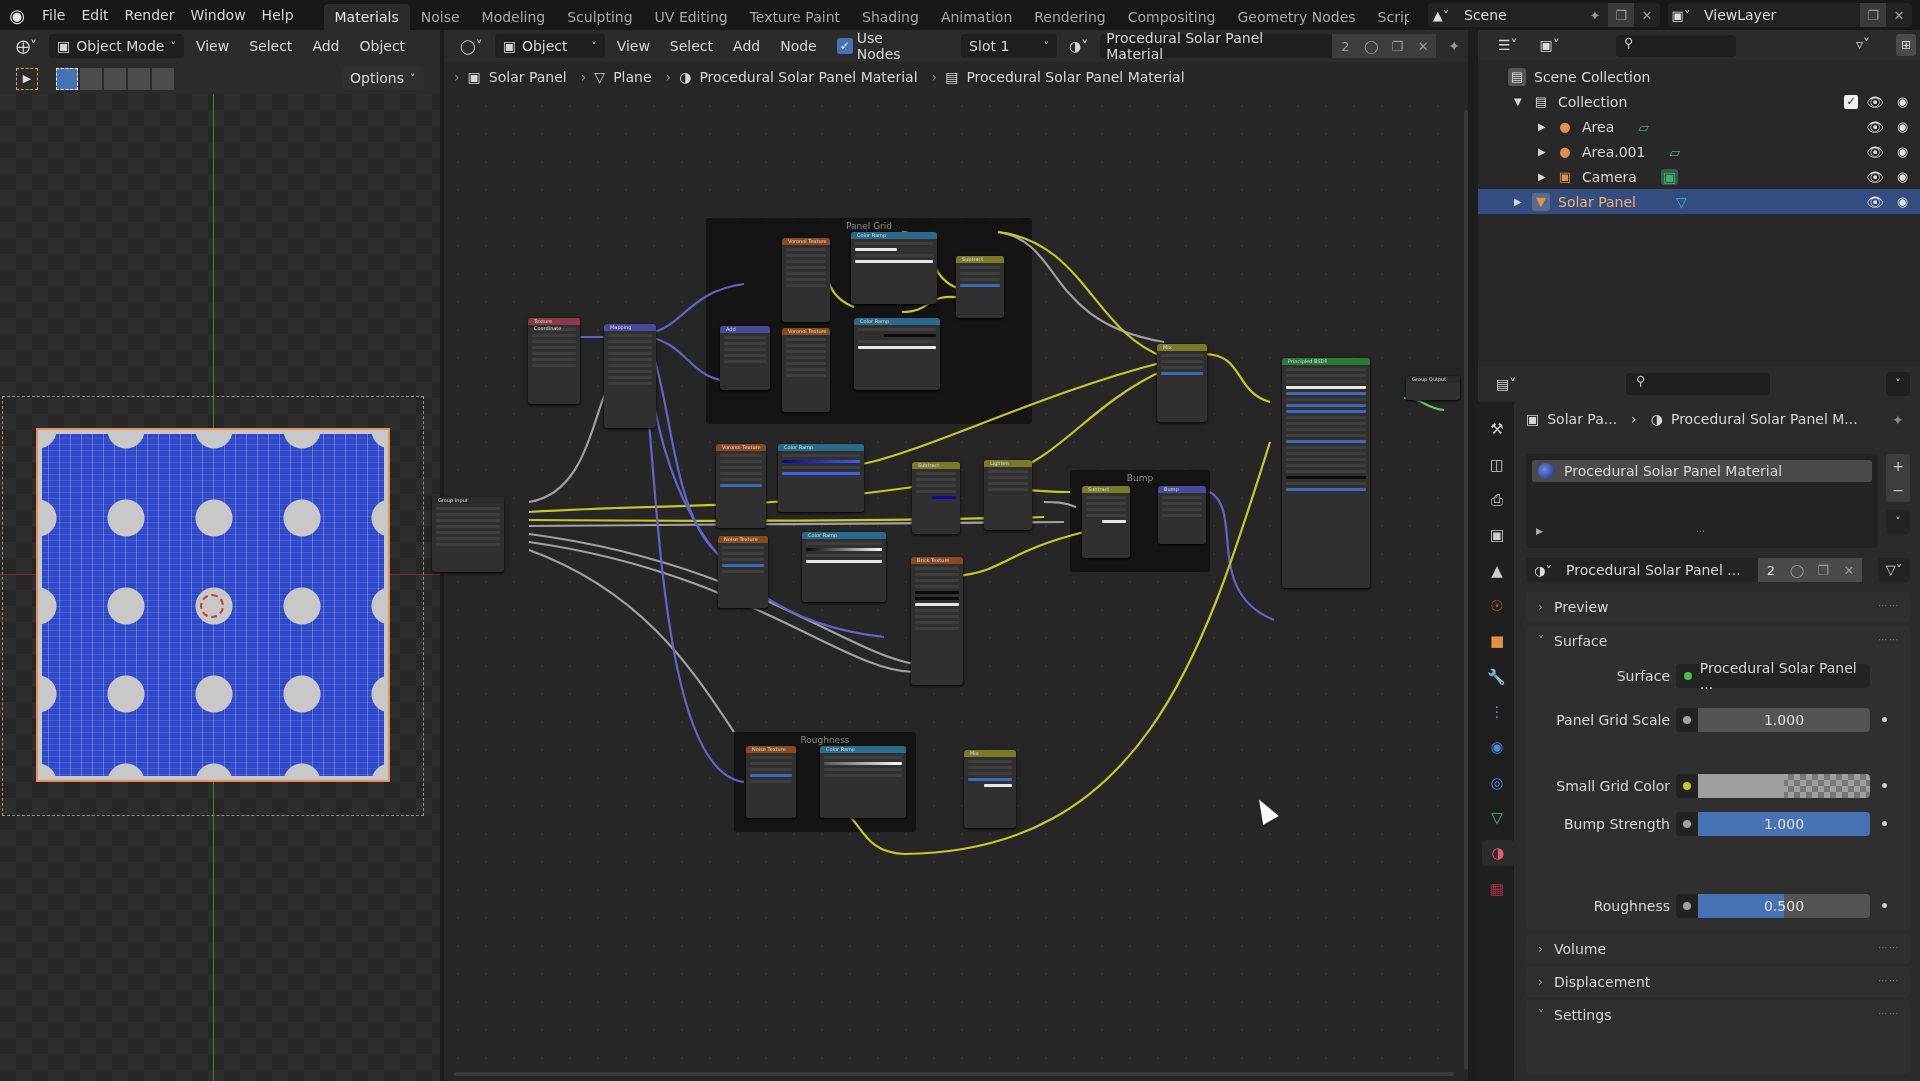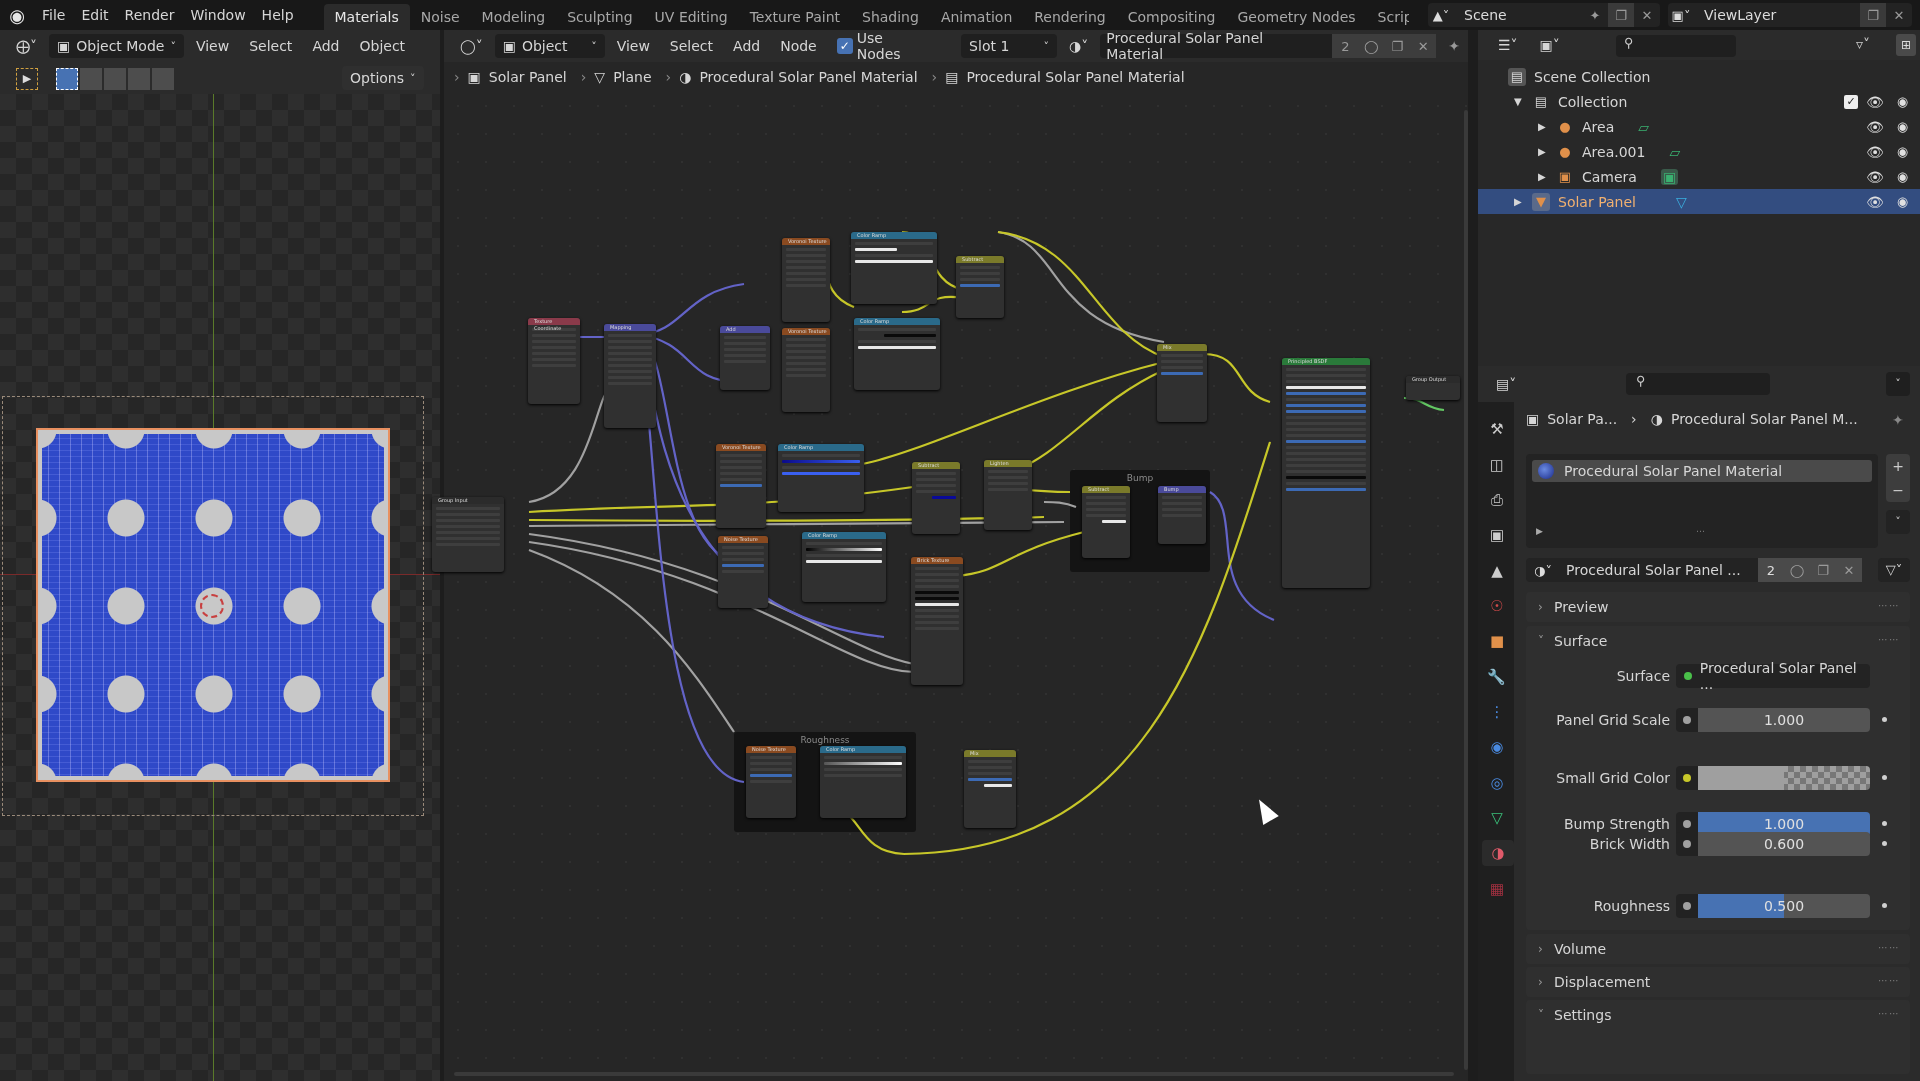--- a/index.html
+++ b/index.html
@@ -169,20 +169,23 @@
       <span style="color:#888;margin-left:6px">›</span>
       <span>◑</span>
       <span>Procedural Solar Panel Material</span>
       <span style="color:#888;margin-left:6px">›</span>
       <span>▤</span>
       <span>Procedural Solar Panel Material</span>
     </div>
   </div>
   <div class="node-grid">
 
+    <div class="frame" style="left:262px;top:126px;width:326px;height:206px">
+        <div class="frame-label">Panel Grid</div>
+      </div>
     <div class="frame" style="left:626px;top:378px;width:140px;height:102px">
         <div class="frame-label">Bump</div>
       </div>
     <div class="frame" style="left:290px;top:640px;width:182px;height:100px">
         <div class="frame-label">Roughness</div>
       </div>
 
     <svg class="wires" width="1024" height="989">
       <g fill="none" stroke-width="2.2">
         <path d="M85 410 C150 400,150 300,168 295" stroke="#a1a1a1"></path>
@@ -568,44 +571,36 @@
     </div>
 
     <div class="prop-row" style="top:82px">
       <span class="prop-label">Panel Grid Scale</span>
       <span class="sock">
           <i></i>
         </span>
       <span class="field">1.000</span>
       <span class="kdot"></span>
     </div>
-    <div class="prop-row" style="top:140px">
+    <div class="prop-row" style="top:148px">
       <span class="prop-label">Small Grid Color</span>
       <span class="sock">
           <i style="background:#c7c729"></i>
         </span>
       <span class="field" style="background:linear-gradient(90deg,#9f9f9f 50%,transparent 50%),repeating-conic-gradient(#777 0 25%,#9f9f9f 0 50%) 0 0/12px 12px"></span>
       <span class="kdot"></span>
     </div>
     <div class="prop-row" style="top:186px">
       <span class="prop-label">Bump Strength</span>
       <span class="sock">
           <i></i>
         </span>
       <span class="field" style="background:#4772b3">1.000</span>
       <span class="kdot"></span>
     </div>
-    <div class="prop-row" style="top:206px">
-      <span class="prop-label">Brick Width</span>
-      <span class="sock">
-          <i></i>
-        </span>
-      <span class="field">0.600</span>
-      <span class="kdot"></span>
-    </div>
     <div class="prop-row" style="top:268px">
       <span class="prop-label">Roughness</span>
       <span class="sock">
           <i></i>
         </span>
       <span class="field" style="background:linear-gradient(90deg,#4772b3 50%,#545454 50%)">0.500</span>
       <span class="kdot"></span>
     </div>
   </div>
 

